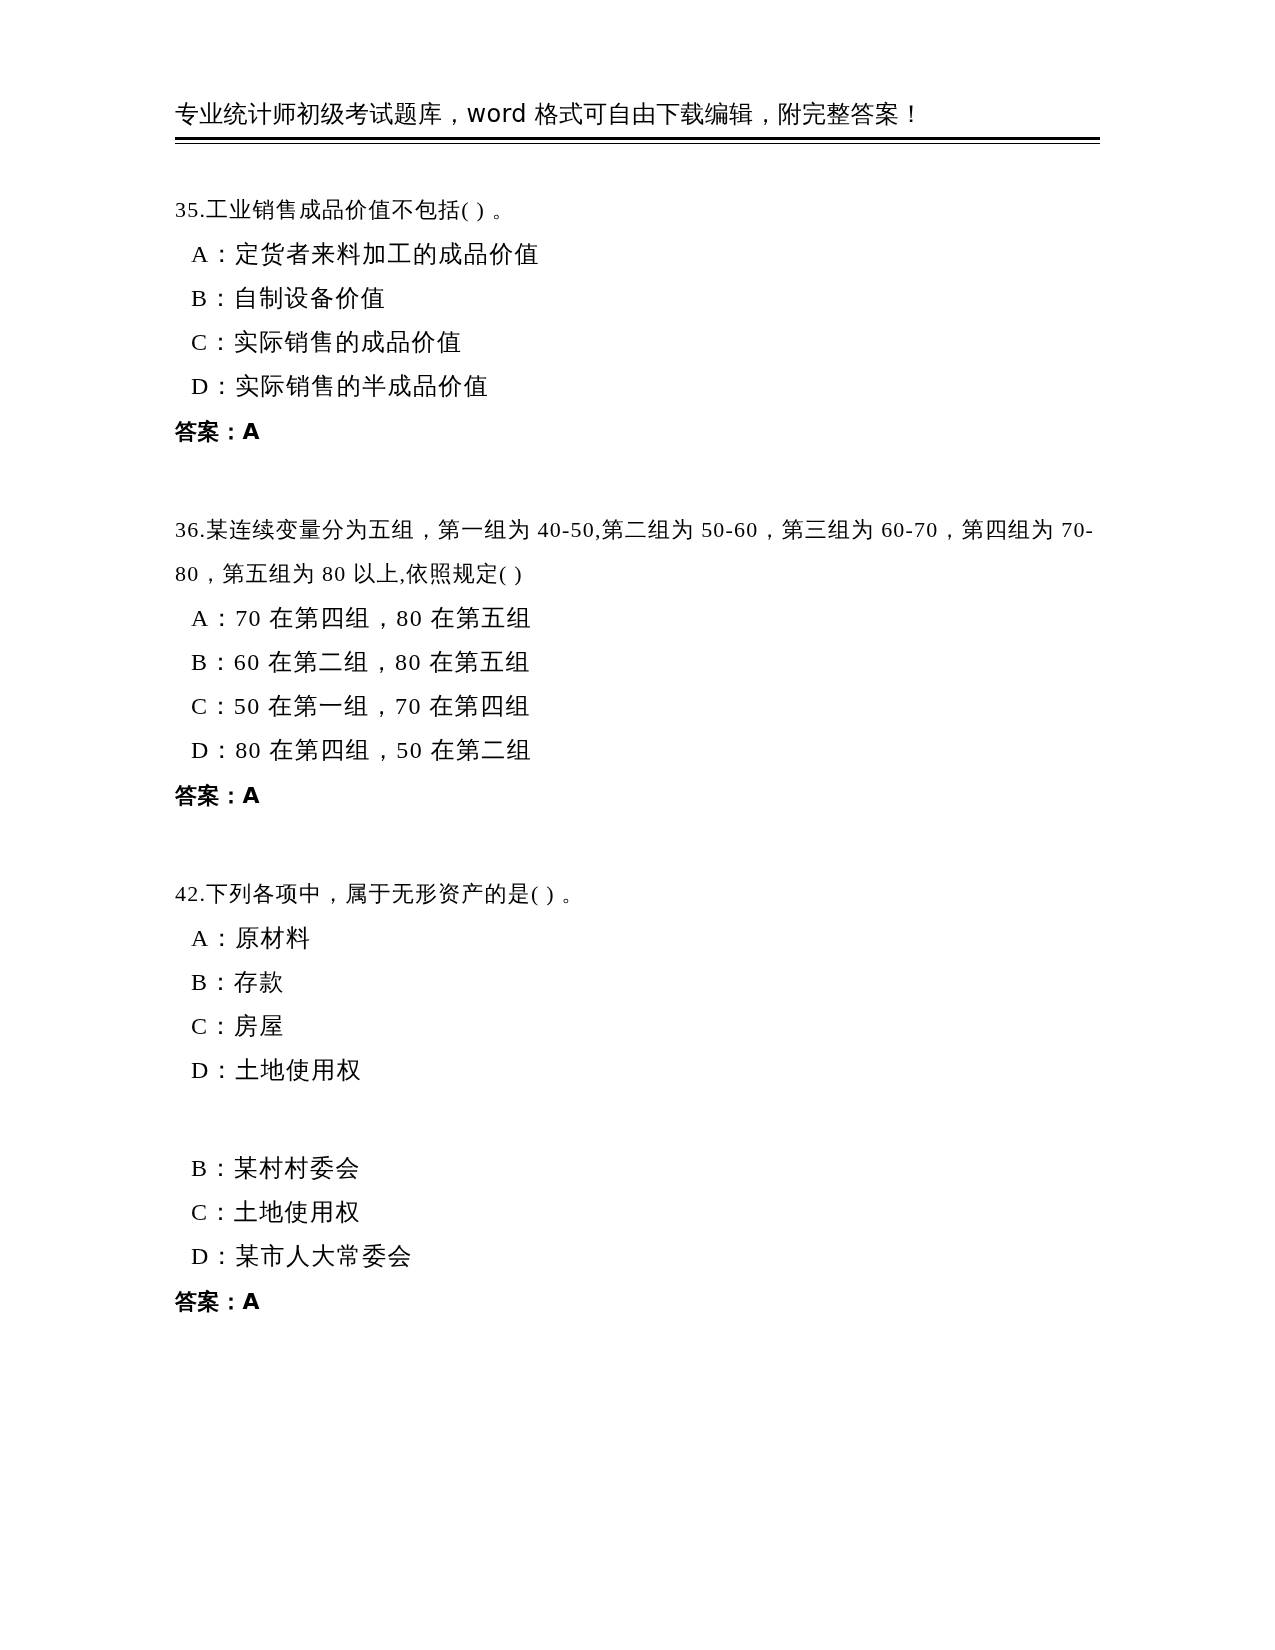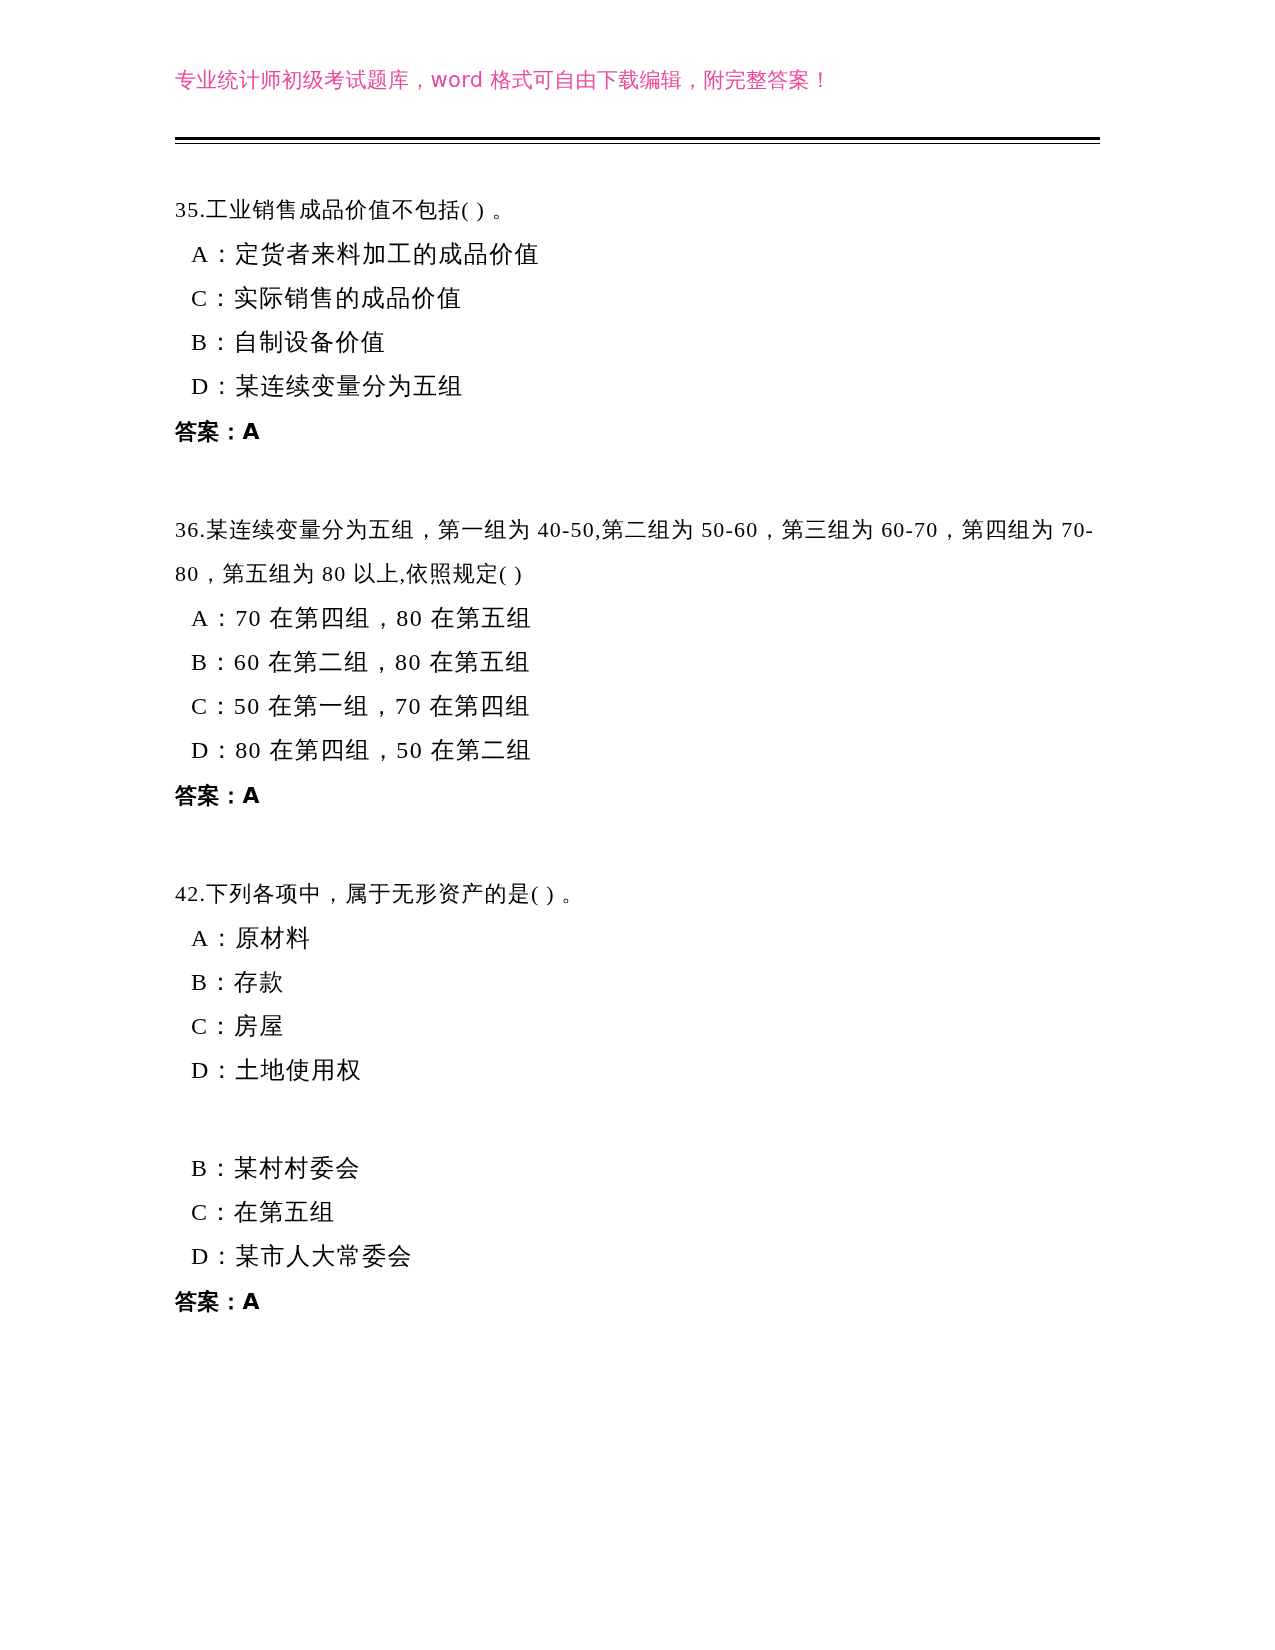--- a/index.html
+++ b/index.html
@@ -22,24 +22,25 @@
     position: relative;
   }
   .header {
     position: absolute;
     left: 175px;
     top: 66px;
     width: 925px;
   }
   .header-text {
     font-family: "DejaVu Sans", sans-serif;
-    font-size: 21px;
+    font-size: 24px;
     letter-spacing: 0.3px;
-    color: #ec4899;
+    color: #000000;
     white-space: nowrap;
+    margin-top: 32px;
   }
   .header-rule-outer {
     position: absolute;
     left: 175px;
     top: 137px;
     width: 925px;
     height: 0;
     border-top: 3px solid #000;
   }
   .header-rule-inner {
@@ -96,23 +97,23 @@
     <div class="header-text">专业统计师初级考试题库，word 格式可自由下载编辑，附完整答案！</div>
   </div>
   <div class="header-rule-outer"></div>
   <div class="header-rule-inner"></div>
 
   <div class="content">
 
     <div class="q-block">
       <div class="q-stem">35.工业销售成品价值不包括(      ) 。</div>
       <div class="q-opt">A：定货者来料加工的成品价值</div>
+      <div class="q-opt">B：自制设备价值</div>
       <div class="q-opt">C：实际销售的成品价值</div>
-      <div class="q-opt">B：自制设备价值</div>
-      <div class="q-opt">D：某连续变量分为五组</div>
+      <div class="q-opt">D：实际销售的半成品价值</div>
       <div class="q-ans"><span>答案：</span><span class="ans-val">A</span></div>
     </div>
 
     <div class="gap-sm"></div>
 
     <div class="q-block">
       <div class="q-stem">36.某连续变量分为五组，第一组为 40-50,第二组为 50-60，第三组为 60-70，第四组为 70-80，第五组为 80 以上,依照规定(      )</div>
       <div class="q-opt">A：70 在第四组，80 在第五组</div>
       <div class="q-opt">B：60 在第二组，80 在第五组</div>
       <div class="q-opt">C：50 在第一组，70 在第四组</div>
@@ -127,19 +128,19 @@
       <div class="q-opt">A：原材料</div>
       <div class="q-opt">B：存款</div>
       <div class="q-opt">C：房屋</div>
       <div class="q-opt">D：土地使用权</div>
     </div>
 
     <div class="gap-sm"></div>
 
     <div class="q-block">
       <div class="q-opt">B：某村村委会</div>
-      <div class="q-opt">C：在第五组</div>
+      <div class="q-opt">C：土地使用权</div>
       <div class="q-opt">D：某市人大常委会</div>
       <div class="q-ans"><span>答案：</span><span class="ans-val">A</span></div>
     </div>
 
   </div>
 </div>
 
 </body></html>

